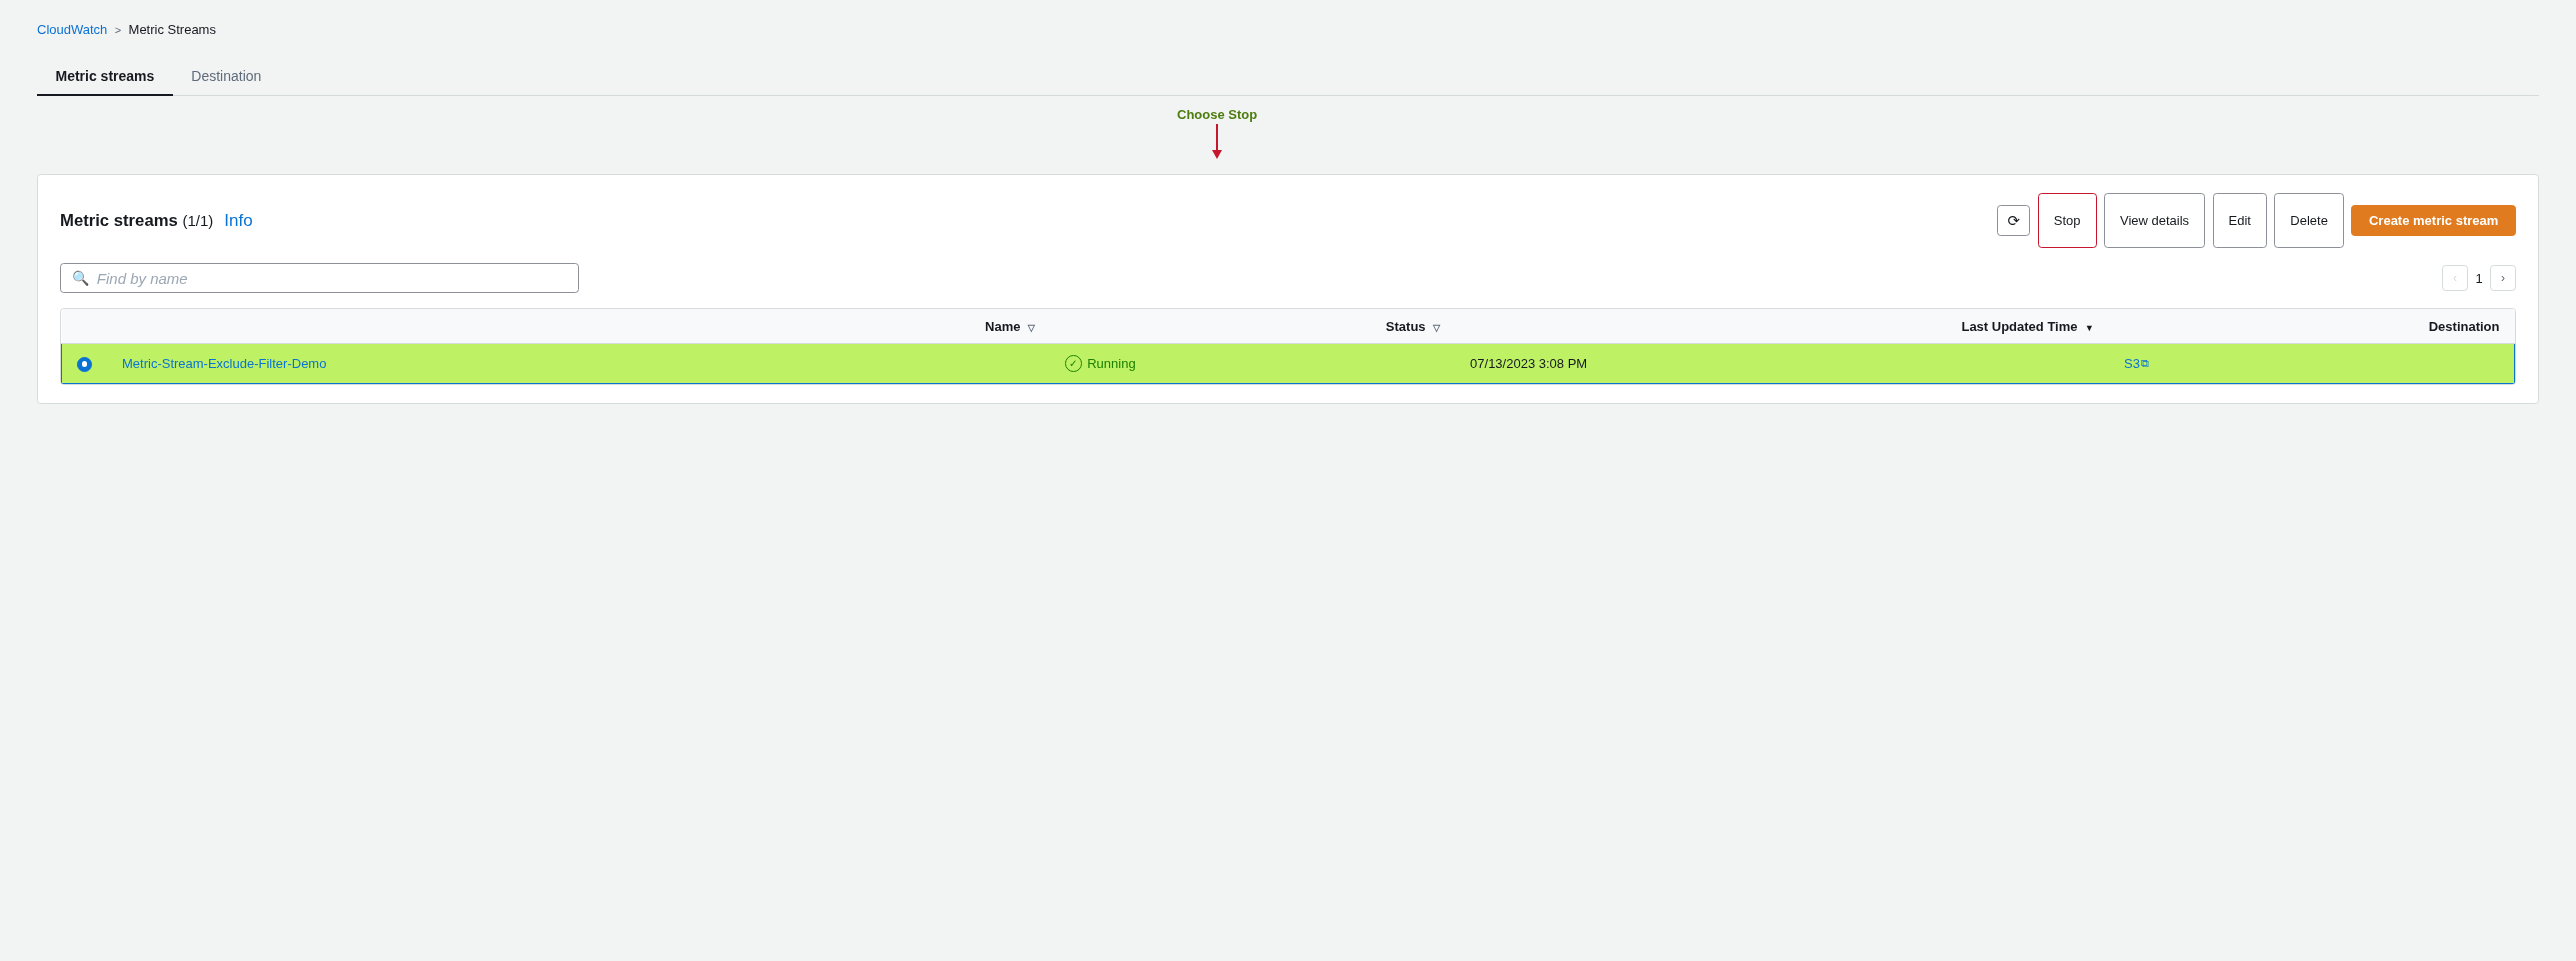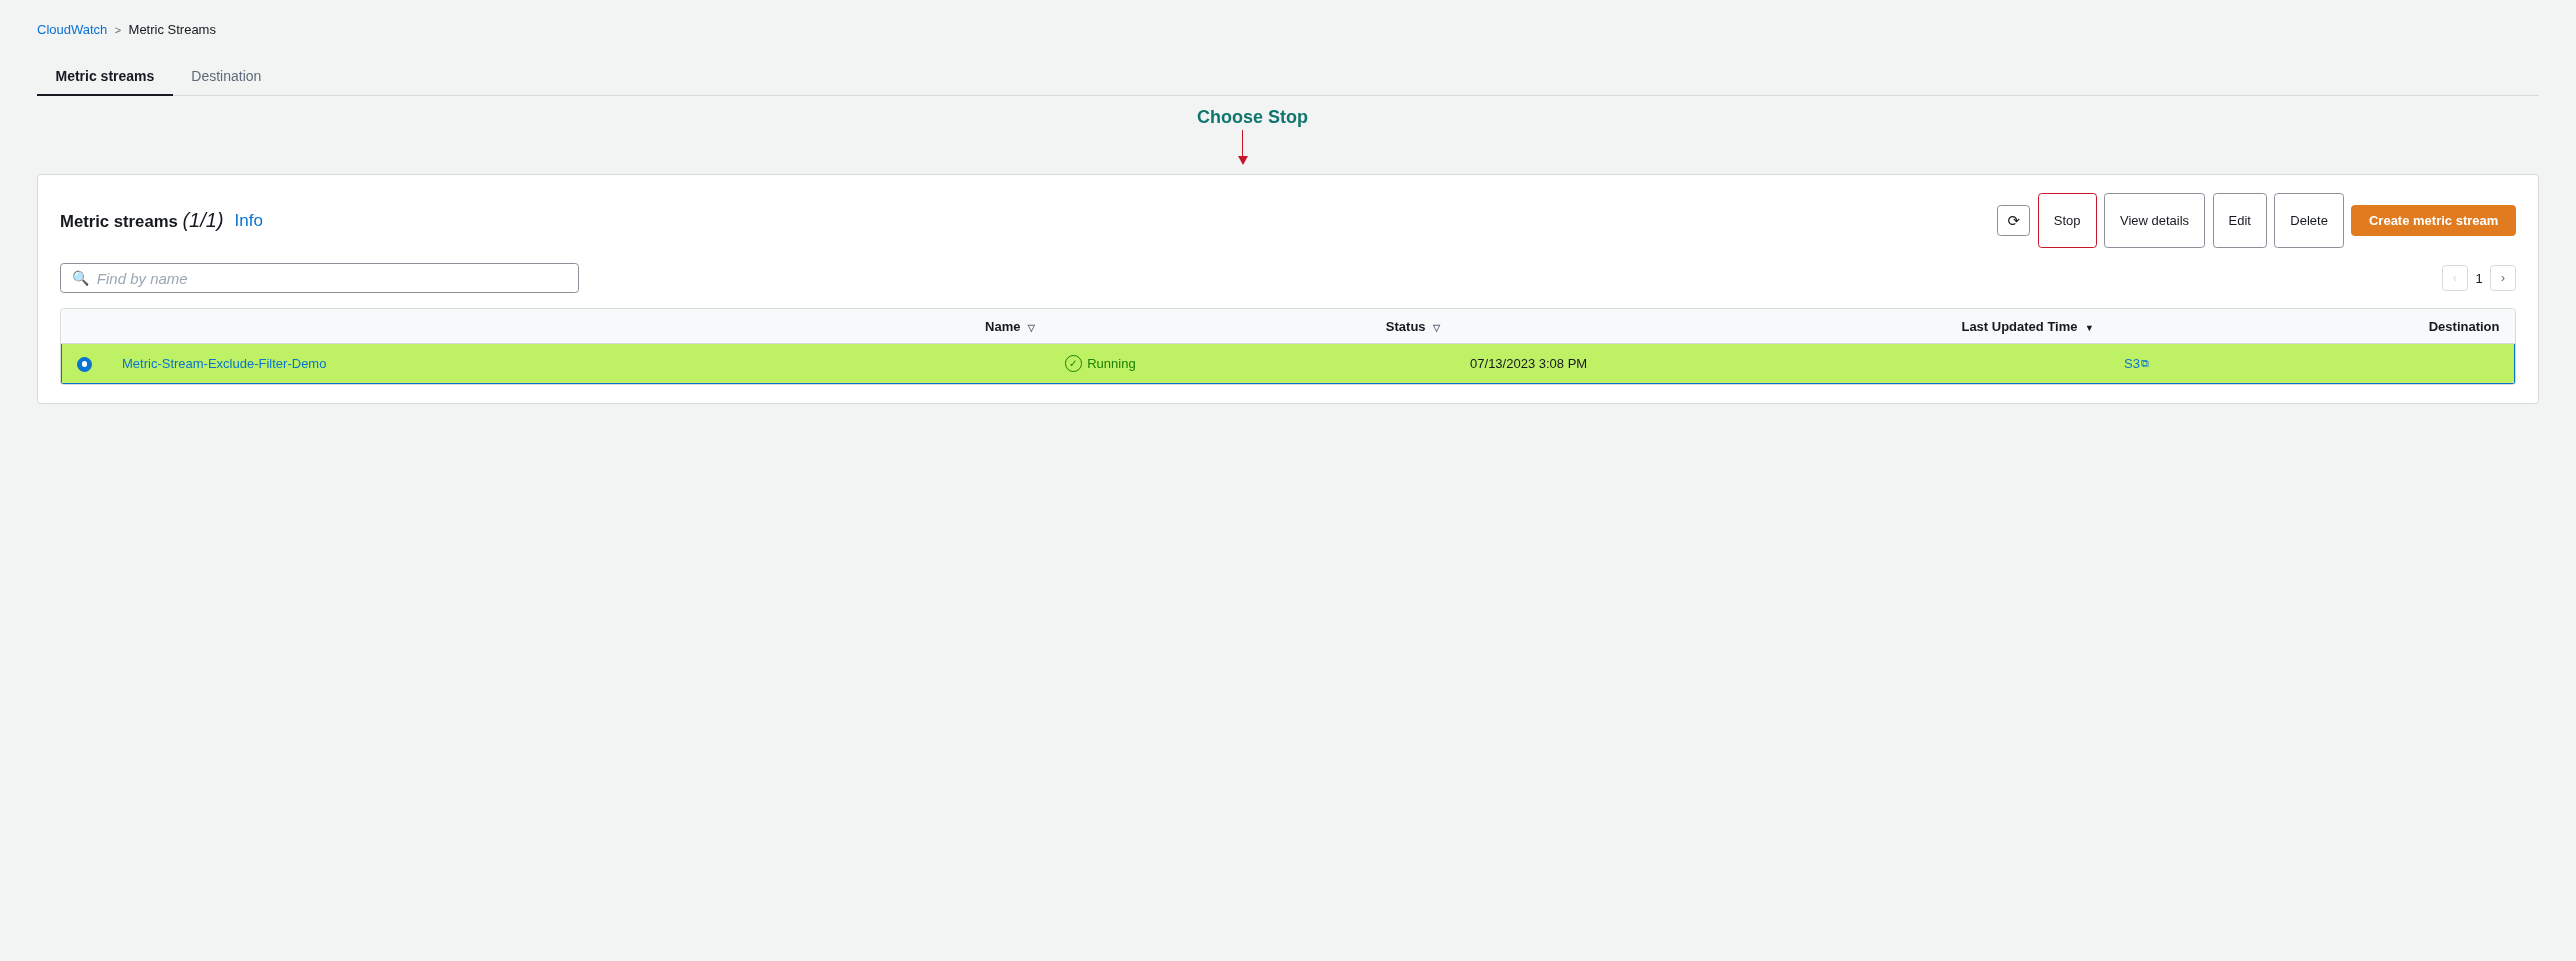--- a/index.html
+++ b/index.html
@@ -76,22 +76,21 @@
       display: flex;
       align-items: center;
       gap: 11px;
     }
     .card-title {
       font-size: 16.7px;
       font-weight: 700;
     }
     .card-count {
       font-weight: 400;
-      font-size: 20px;
-      font-style: italic;
+      font-size: 15px;
     }
     .info-link {
       color: #0972d3;
       cursor: pointer;
       font-size: 17px;
       text-decoration: none;
     }
 
     
     .action-buttons {
@@ -304,21 +303,21 @@
   <span class="breadcrumb-current">Metric Streams</span>
 </nav>
 
 <div class="tabs">
   <div class="tab active">Metric streams</div>
   <div class="tab">Destination</div>
 </div>
 
 <div style="position: relative; display: flex; justify-content: center; margin-top: 11px; margin-bottom: 1.9px;">
   <div style="display: flex; flex-direction: column; align-items: center; position: absolute; left: calc(50% - 111px); top: 0;">
-    <span style="font-size:18px; font-weight:700; color:#0f766e;margin-left:20px;">Choose Stop</span>
+    <span style="font-size:13px; font-weight:700; color:#4d7c0f;">Choose Stop</span>
     <div style="display:flex;flex-direction:column;align-items:center;margin-top:1.9px;">
       <div style="width:1.9px;height:26px;background:#c7162b;"></div>
       <div style="width:0;height:0;border-left:5.6px solid transparent;border-right:5.6px solid transparent;border-top:9.3px solid #c7162b;"></div>
     </div>
   </div>
   <div style="height: 65px;"></div>
 </div>
 
 <div class="card">
 

